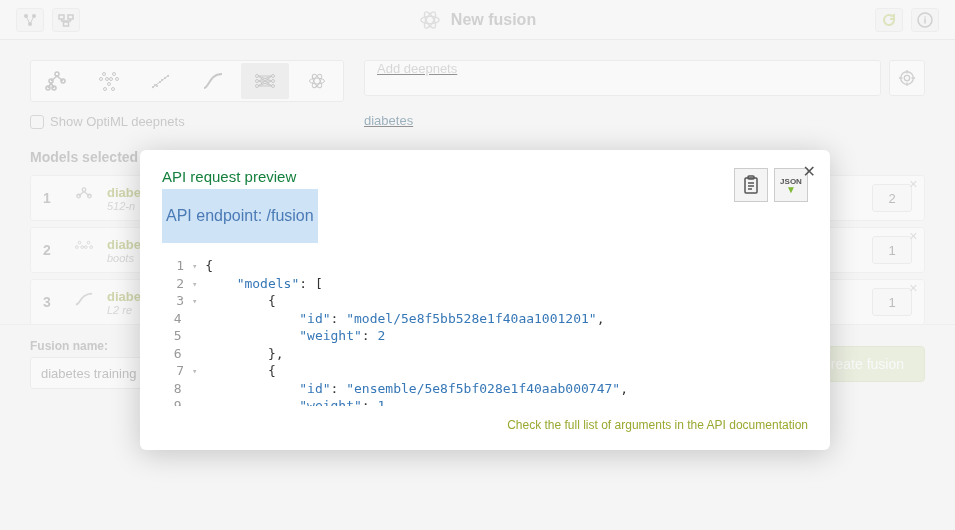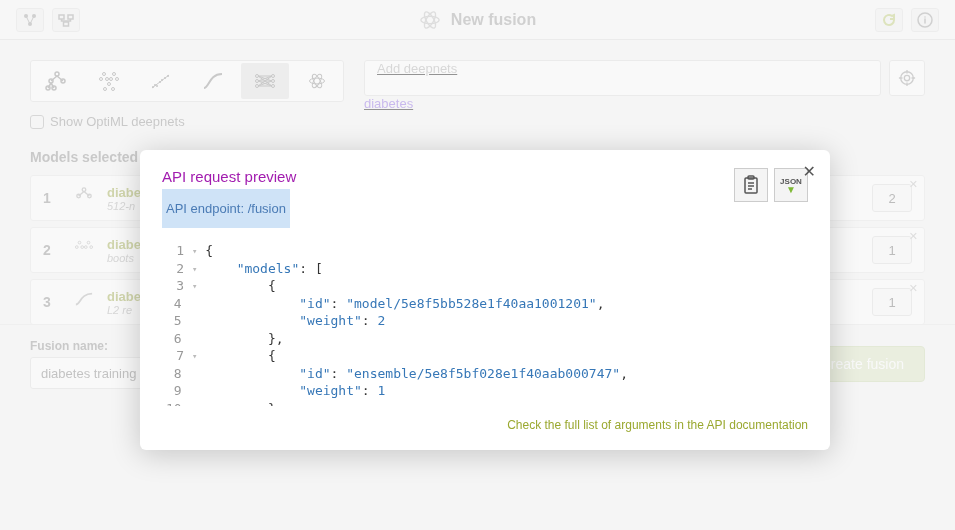--- a/index.html
+++ b/index.html
@@ -120,22 +120,22 @@
   color: #888;
   font-size: 13px;
 }
 .checkbox-box {
   width: 14px;
   height: 14px;
   border: 1.5px solid #aaa;
   border-radius: 3px;
 }
 .sub-label {
-  margin-top: 0;
-  color: #8b5cf6;
+  margin-top: 17px;
+  color: #0c4a6e;
   font-size: 13px;
 }
 .section-title {
   color: #888;
   font-size: 14px;
   font-weight: 600;
   margin: 20px 0 10px;
 }
 .model-row {
   display: flex;
@@ -242,28 +242,28 @@
   font-size: 16px;
   cursor: pointer;
 }
 .modal-header-row {
   display: flex;
   justify-content: space-between;
   align-items: flex-start;
 }
 .modal-title {
   font-size: 15px;
-  color: #a21caf;
+  color: #15803d;
   margin-bottom: 4px;
 }
 .api-endpoint {
-  font-size: 13px;
+  font-size: 16px;
   color: #4a7bb5;
   background: #cfe3f7;
-  padding: 12px 4px;
+  padding: 18px 4px;
   display: inline-block;
 }
 .modal-icons {
   display: flex;
   gap: 6px;
 }
 .modal-icon-btn {
   width: 34px;
   height: 34px;
   border: 1px solid #ccc;

